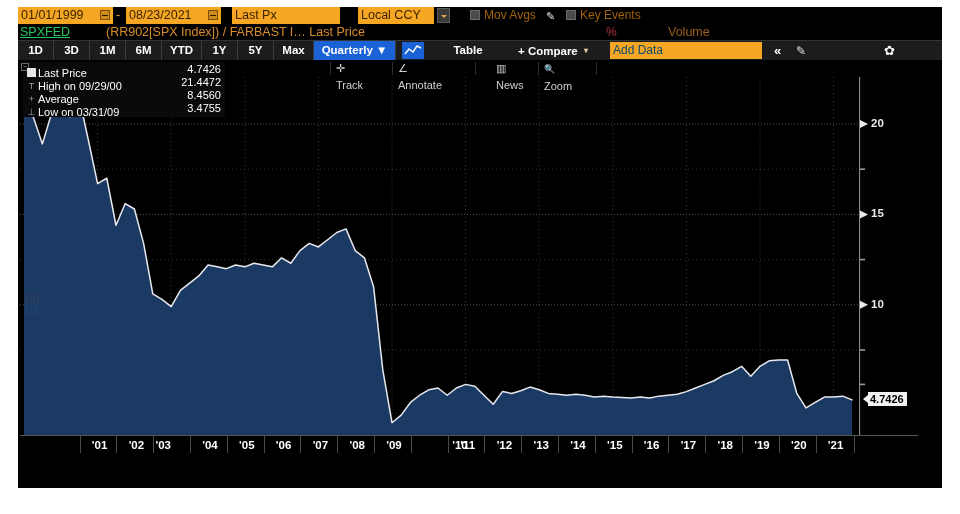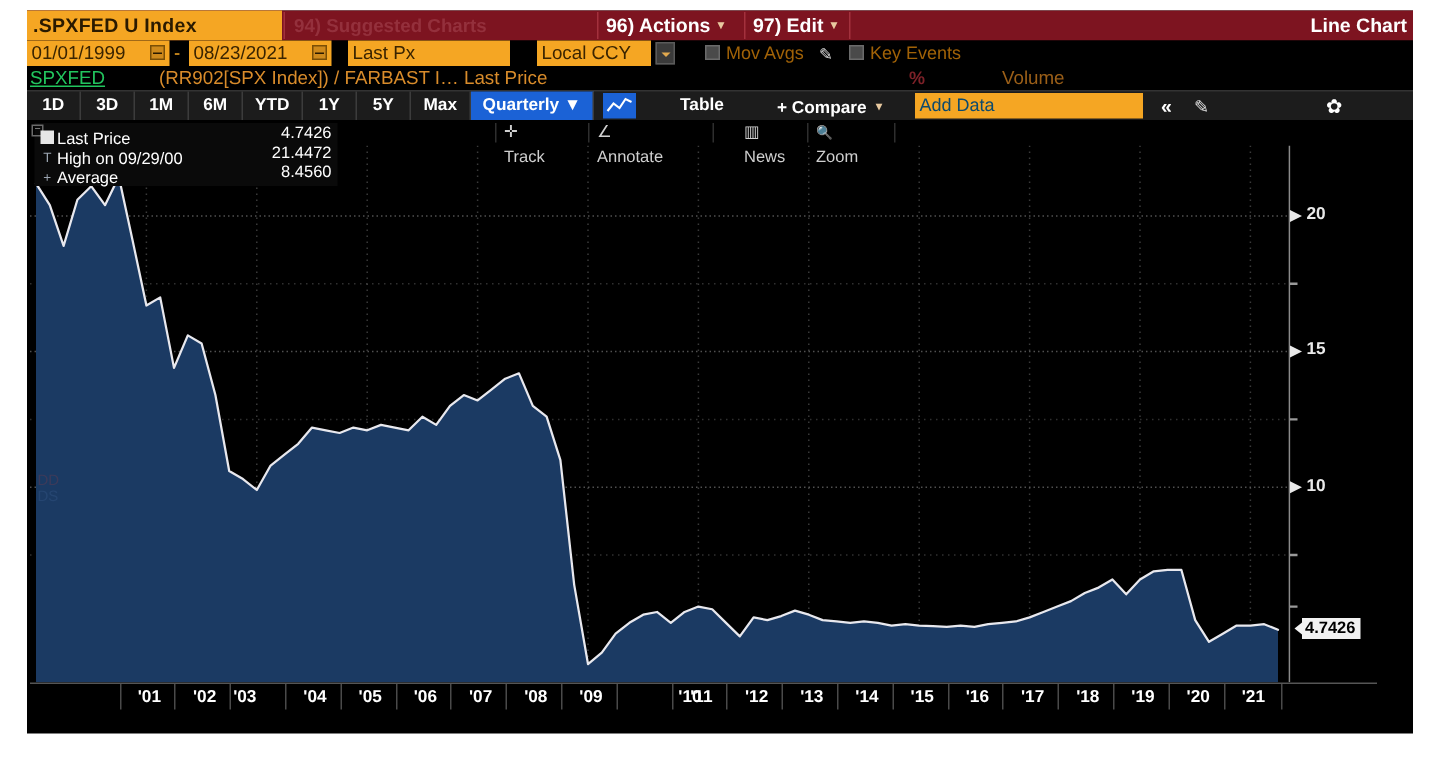--- a/index.html
+++ b/index.html
@@ -84,31 +84,20 @@
   .xsep{position:absolute;top:0px;width:1px;height:17px;background:#4a4a4a;}
 
   .wmark{position:absolute;left:5px;top:215px;width:22px;height:26px;opacity:.22;}
 </style>
 </head>
 <body>
 
 <div id="app">
   <div class="bbwin">
 
-    <div class="row1">
-      <div class="ticker">.SPXFED U Index</div>
-      <div class="suggested">94) Suggested Charts</div>
-      <div class="r1sep" style="left:171px;"></div>
-      <div class="r1sep" style="left:380px;"></div>
-      <div class="mbtn" style="left:386px;"><span>96) Actions</span><span class="caret">▼</span></div>
-      <div class="r1sep" style="left:478px;"></div>
-      <div class="mbtn" style="left:484px;"><span>97) Edit</span><span class="caret">▼</span></div>
-      <div class="r1sep" style="left:548px;"></div>
-      <div class="charttype">Line Chart</div>
-    </div>
 
     <div class="row2">
       <div class="fld" style="left:0px;width:95px;">01/01/1999</div>
       <div class="calico" style="left:82px;"></div>
       <div class="dash" style="left:98px;">-</div>
       <div class="fld" style="left:108px;width:95px;">08/23/2021</div>
       <div class="calico" style="left:190px;"></div>
       <div class="fld" style="left:214px;width:108px;">Last Px</div>
       <div class="fld" style="left:340px;width:76px;">Local CCY</div>
       <div class="ddbox" style="left:419px;"></div>
@@ -197,20 +186,23 @@
       <div class="legend">
         <div class="expander">−</div>
         <div class="lrow" style="width:196px;">
           <span class="lmark"><span class="lsw"></span></span><span class="ltx">Last Price</span><span class="lval">4.7426</span>
         </div>
         <div class="lrow" style="width:196px;">
           <span class="lmark">T</span><span class="ltx">High on 09/29/00</span><span class="lval">21.4472</span>
         </div>
         <div class="lrow" style="width:196px;">
           <span class="lmark">+</span><span class="ltx">Average</span><span class="lval">8.4560</span>
+        </div>
+        <div class="lrow" style="width:196px;">
+          <span class="lmark">⊥</span><span class="ltx">Low on 03/31/09</span><span class="lval">3.4755</span>
         </div>
       </div>
 
       <div class="yaxis">
         <svg width="60" height="358">
           <line x1="0.5" y1="0" x2="0.5" y2="358" stroke="#8a8a8a" stroke-width="1.2"></line>
           <g id="yticksvg">
               <path d="M1,223.8 L9,227.8 L1,231.8 Z" fill="#e9e9e9"></path>
               <path d="M1,133.4 L9,137.4 L1,141.4 Z" fill="#e9e9e9"></path>
               <path d="M1,43.0 L9,47.0 L1,51.0 Z" fill="#e9e9e9"></path>

